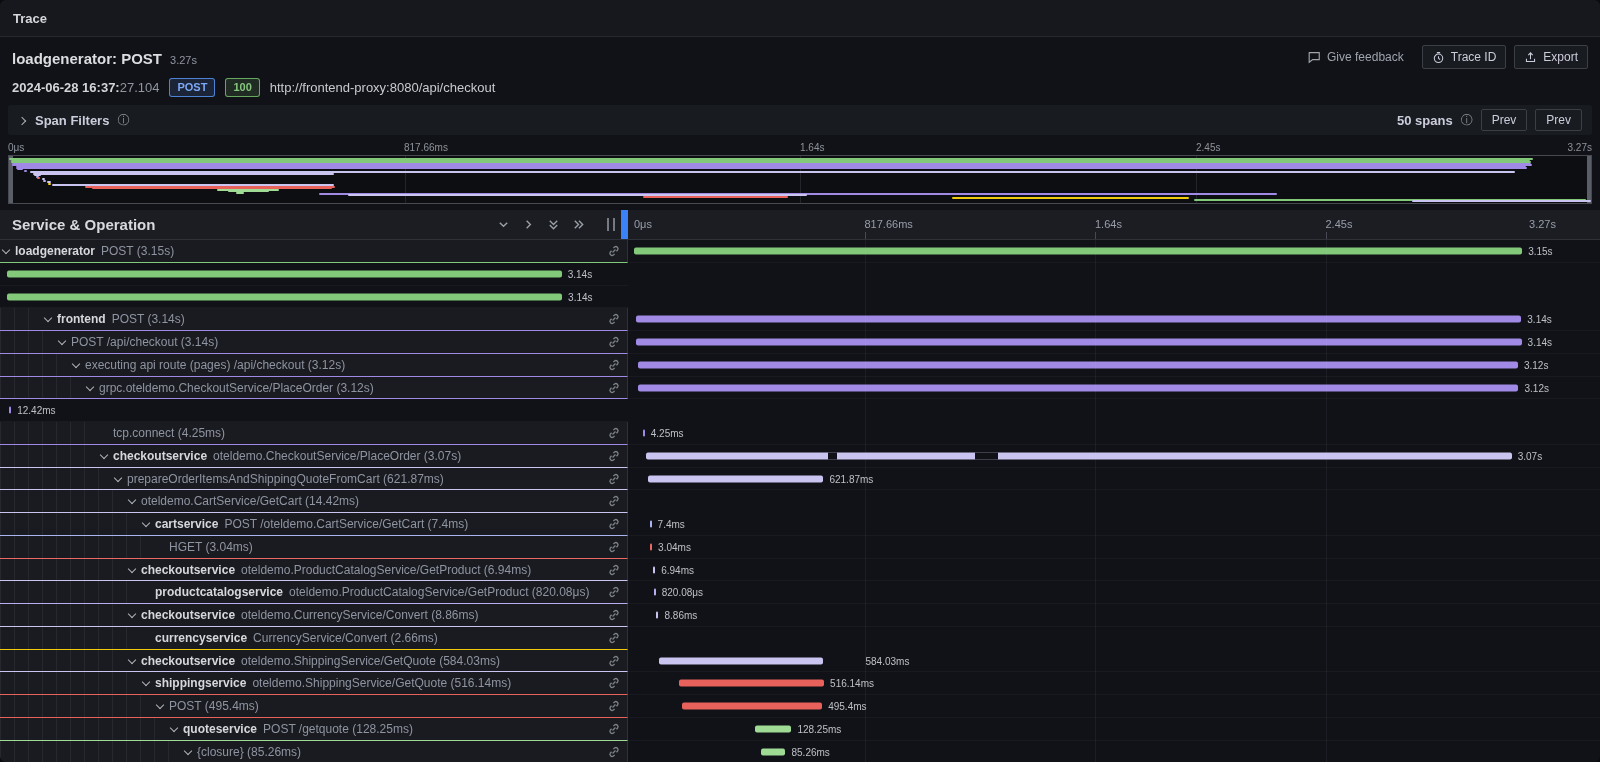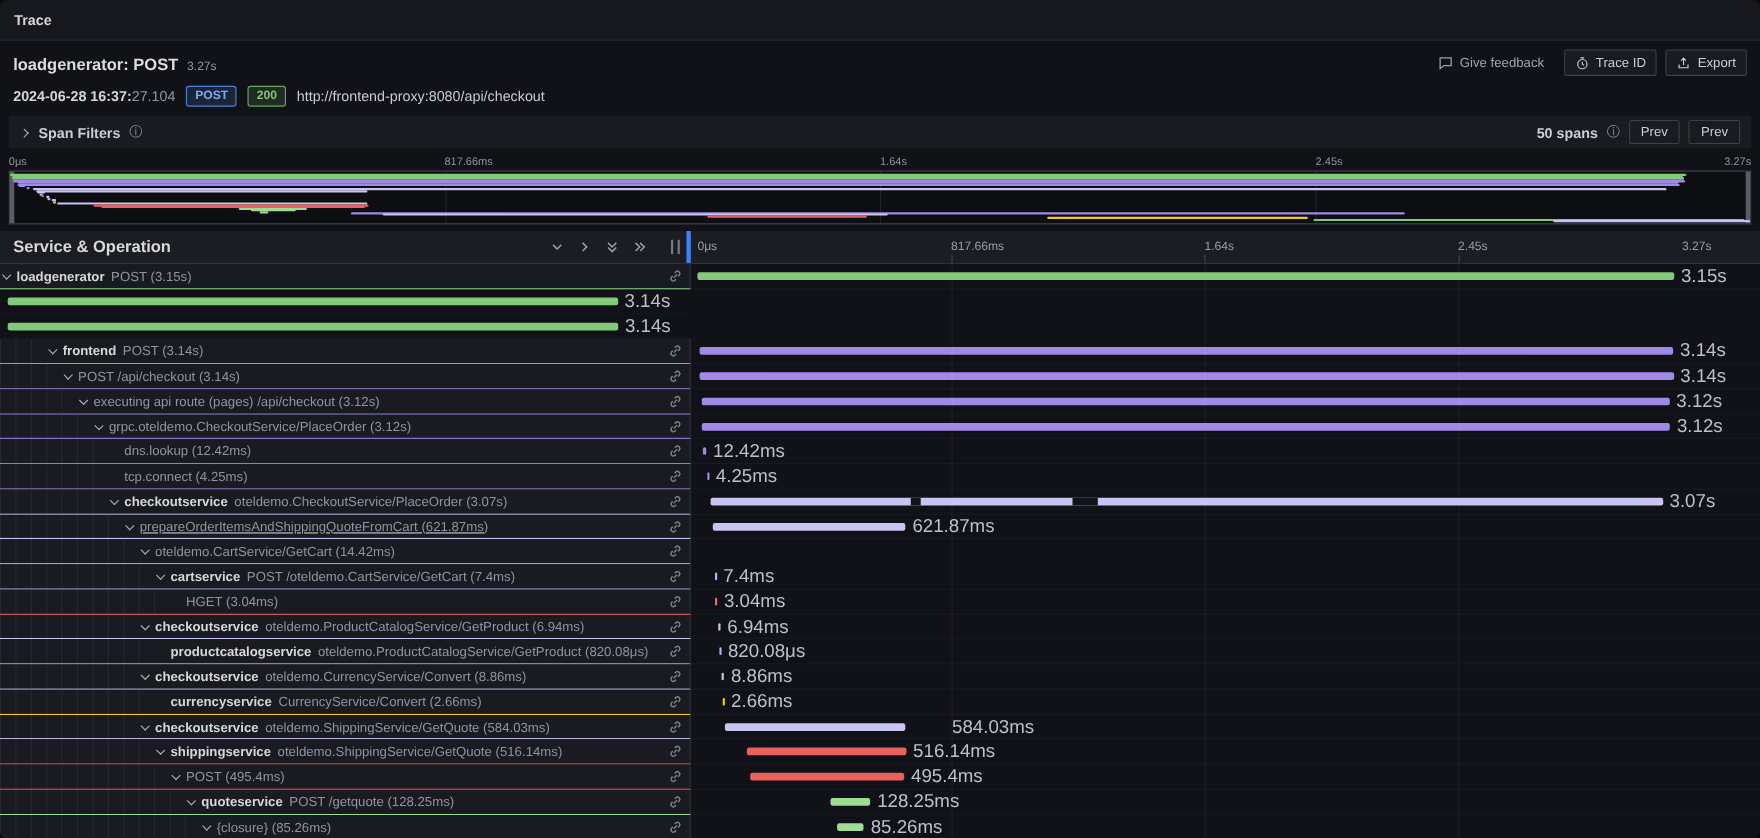--- a/index.html
+++ b/index.html
@@ -45,21 +45,21 @@
   .mm-ticks .tick{position:absolute;top:1px;white-space:nowrap;}
   .mm-graph{position:relative;height:47px;background:#0d0e12;border:1px solid #46494f;overflow:hidden;cursor:crosshair;}
   .mm-sep{position:absolute;top:0;bottom:0;border-left:1px solid rgba(204,204,220,.12);}
   .mm-handle{position:absolute;top:0;bottom:0;width:4px;background:#5a5e66;cursor:ew-resize;}
   .mm-handle.left{left:0;}.mm-handle.right{right:0;}
   .mline{position:absolute;height:2px;min-width:2px;border-radius:1px;}
   
   .ttable{flex:1;min-height:0;display:flex;flex-direction:column;margin-top:2px;}
   .thead{display:grid;grid-template-columns:628px 1fr;height:29px;min-height:29px;
          background:#1b1d23;border-bottom:1px solid #2e3138;}
-  .thead-left{display:flex;align-items:center;padding:0 6px 0 12px;border-right:4px solid #3b82f6;}
+  .thead-left{display:flex;align-items:center;padding:0 6px 0 12px;border-right:7px solid #3b82f6;}
   .th-title{font-size:15px;font-weight:700;color:#d8d9dd;}
   .hicons{margin-left:auto;display:flex;align-items:center;gap:12px;}
   .hicon{cursor:pointer;display:flex;}
   .resizer{width:4px;height:13px;border-left:2px solid #767b83;border-right:2px solid #767b83;
            margin-left:10px;cursor:col-resize;}
   .thead-right{position:relative;}
   .thead-right .plot{position:absolute;left:6px;right:44px;top:0;bottom:0;}
   .thead-right .tick{position:absolute;top:8px;font-size:11px;color:#999eaa;white-space:nowrap;}
   .tickmark{position:absolute;bottom:0;height:7px;border-left:1px solid rgba(204,204,220,.25);}
   
@@ -74,21 +74,21 @@
                border-right:1.5px solid #b0b4bb;border-bottom:1.5px solid #b0b4bb;transform:rotate(45deg);}
   .chev.hidden{visibility:hidden;}
   .svc{font-weight:700;font-size:12px;color:#d6d7db;margin-right:6px;white-space:nowrap;}
   .op{font-size:12px;color:#8f94a1;white-space:nowrap;overflow:hidden;text-overflow:ellipsis;}
   .flex1{flex:1;}
   .linkicon{margin-left:6px;display:flex;opacity:.85;cursor:pointer;}
   .bar-cell{position:relative;border-bottom:1px solid rgba(255,255,255,.035);}
   .bar-cell .plot{position:absolute;left:6px;right:44px;top:0;bottom:0;}
   .bar{position:absolute;top:50%;transform:translateY(-50%);height:7px;border-radius:2px;min-width:2px;cursor:pointer;}
   .gap{position:absolute;top:0;bottom:0;background:#111217;}
-  .bar-label{position:absolute;top:50%;transform:translateY(-50%);font-size:17px;color:#bdc0c7;white-space:nowrap;}
+  .bar-label{position:absolute;top:50%;transform:translateY(-50%);font-size:10px;color:#bdc0c7;white-space:nowrap;}
   .grid-overlay{position:absolute;left:634px;right:44px;top:0;bottom:0;pointer-events:none;}
   .vline{position:absolute;top:0;bottom:0;border-left:1px solid rgba(204,204,220,.07);}
 </style>
 </head>
 <body>
 
 <div class="app">
 
   <div class="topbar">
     <span>Trace</span>
@@ -122,21 +122,21 @@
                 <path d="M8 10V2.8M5.3 5L8 2.3 10.7 5M3 9.5V13h10V9.5" fill="none" stroke="#ccccdc" stroke-width="1.3"></path>
               </svg>
           </span>
           <span>Export</span>
         </button>
       </div>
     </div>
     <div class="meta-row">
       <span class="ts"><span>2024-06-28 16:37:</span><span class="ts-frac">27.104</span></span>
       <span class="badge badge-method">POST</span>
-      <span class="badge badge-status">200</span>
+      <span class="badge badge-status">100</span>
       <span class="url">http://frontend-proxy:8080/api/checkout</span>
     </div>
   </div>
 
   <div class="filters-bar">
     <span class="chev-right"></span>
     <span class="f-label">Span Filters</span>
     <span class="info">ⓘ</span>
     <div class="f-right">
       <span class="count">50 spans</span>
@@ -366,39 +366,20 @@
               </span>
             </div>
             <div class="bar-cell">
               <div class="plot">
                 <div class="bar" style="left: 0.458716%; width: 95.474%; background: rgb(160, 138, 230);"></div>
                 <span class="bar-label" style="left: calc(95.9327% + 6px);">3.12s</span>
               </div>
             </div>
           </div>
           <div class="srow">
-            <div class="name-cell" style="border-bottom-color: rgb(160, 138, 230);">
-              <span class="guide"></span>
-              <span class="guide"></span>
-              <span class="guide"></span>
-              <span class="guide"></span>
-              <span class="guide"></span>
-              <span class="guide"></span>
-              <span class="guide"></span>
-              <span class="chev hidden"></span>
-              <span class="op">dns.lookup (12.42ms)</span>
-              <span class="flex1"></span>
-              <span class="linkicon">
-                <svg width="14" height="14" viewBox="0 0 16 16" fill="none" stroke="#8e949b" stroke-width="1.5">
-                  <path d="M6.3 9.7l3.4-3.4"></path>
-                  <path d="M7.3 4.7l1.3-1.3a2.5 2.5 0 013.5 3.5L10.8 8.2"></path>
-                  <path d="M8.7 11.3l-1.3 1.3a2.5 2.5 0 01-3.5-3.5L5.2 7.8"></path>
-                </svg>
-              </span>
-            </div>
             <div class="bar-cell">
               <div class="plot">
                 <div class="bar" style="left: 0.519878%; width: 0.379817%; background: rgb(160, 138, 230);"></div>
                 <span class="bar-label" style="left: calc(0.899694% + 6px);">12.42ms</span>
               </div>
             </div>
           </div>
           <div class="srow">
             <div class="name-cell" style="border-bottom-color: rgb(160, 138, 230);">
               <span class="guide"></span>
@@ -451,21 +432,21 @@
               <div class="plot">
                 <div class="bar" style="left: 1.31498%; width: 93.8838%; background: rgb(202, 196, 241);">
                   <span class="gap" style="left: 21%; width: 1%;"></span>
                   <span class="gap" style="left: 38%; width: 2.6%;"></span>
                 </div>
                 <span class="bar-label" style="left: calc(95.1988% + 6px);">3.07s</span>
               </div>
             </div>
           </div>
           <div class="srow">
-            <div class="name-cell" style="border-bottom-color: rgb(202, 196, 241); text-decoration: underline;">
+            <div class="name-cell" style="border-bottom-color: rgb(202, 196, 241);">
               <span class="guide"></span>
               <span class="guide"></span>
               <span class="guide"></span>
               <span class="guide"></span>
               <span class="guide"></span>
               <span class="guide"></span>
               <span class="guide"></span>
               <span class="guide"></span>
               <span class="chev"></span>
               <span class="op">prepareOrderItemsAndShippingQuoteFromCart (621.87ms)</span>
@@ -677,26 +658,20 @@
               <span class="svc">currencyservice</span>
               <span class="op">CurrencyService/Convert (2.66ms)</span>
               <span class="flex1"></span>
               <span class="linkicon">
                 <svg width="14" height="14" viewBox="0 0 16 16" fill="none" stroke="#8e949b" stroke-width="1.5">
                   <path d="M6.3 9.7l3.4-3.4"></path>
                   <path d="M7.3 4.7l1.3-1.3a2.5 2.5 0 013.5 3.5L10.8 8.2"></path>
                   <path d="M8.7 11.3l-1.3 1.3a2.5 2.5 0 01-3.5-3.5L5.2 7.8"></path>
                 </svg>
               </span>
-            </div>
-            <div class="bar-cell">
-              <div class="plot">
-                <div class="bar" style="left: 2.44648%; width: 0.22%; background: rgb(242, 204, 12);"></div>
-                <span class="bar-label" style="left: calc(2.66648% + 6px);">2.66ms</span>
-              </div>
             </div>
           </div>
           <div class="srow">
             <div class="name-cell" style="border-bottom-color: rgb(202, 196, 241);">
               <span class="guide"></span>
               <span class="guide"></span>
               <span class="guide"></span>
               <span class="guide"></span>
               <span class="guide"></span>
               <span class="guide"></span>

